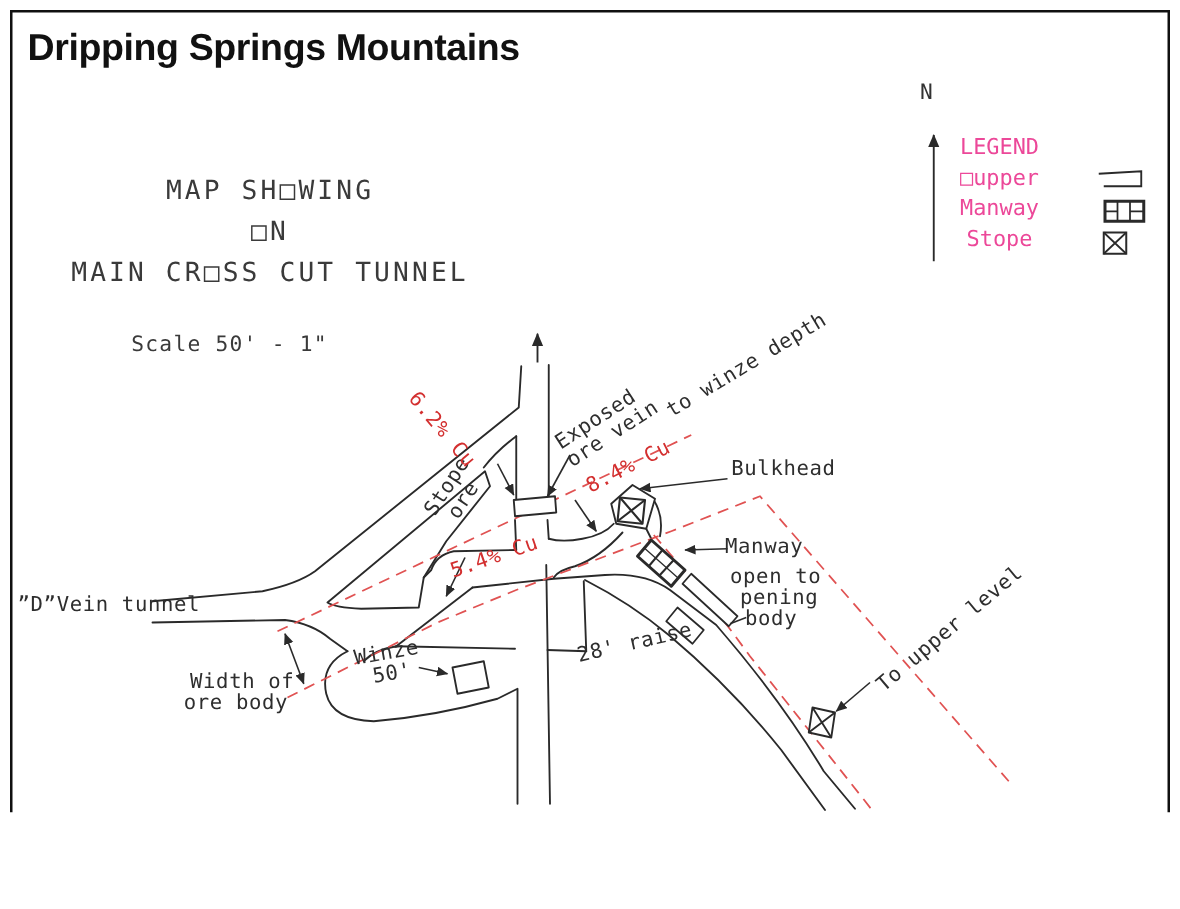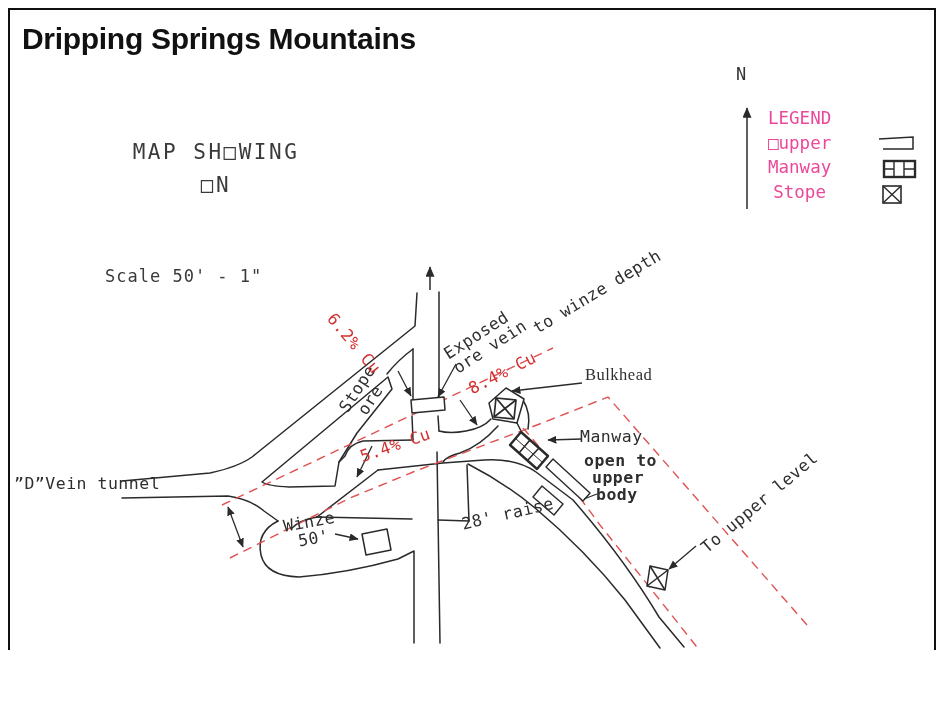--- a/index.html
+++ b/index.html
@@ -131,59 +131,64 @@
         <path d="M883,186 L901,203 M901,186 L883,203" stroke-width="1.4" fill="none"></path>
       </g>
     </g>
   </svg>
 
   <div class="title t1">Dripping Springs Mountains</div>
 
   <div class="map-title">
     <div>MAP SH□WING</div>
     <div>□N</div>
+    <div>MAIN CR□SS CUT TUNNEL</div>
   </div>
 
   <div class="scale">Scale 50' - 1"</div>
   <div class="north-n">N</div>
 
   <div class="legend">
     <div>LEGEND</div>
     <div>□upper</div>
     <div>Manway</div>
     <div>Stope</div>
   </div>
 
   <div class="lbl" style="left:14px;top:475px;text-align:center;">”D”Vein tunnel</div>
 
+  <div class="lbl" style="left:152px;top:536px;">
+    <div>Width of</div>
+    <div style="margin-left:-5px">ore body</div>
+  </div>
 
   <div class="lbl rot" style="left:282px;top:518px;transform:rotate(-10deg);">
     <div>Winze</div>
     <div class="ind12">50'</div>
   </div>
 
   <div class="lbl rot" style="left:460px;top:516px;transform:rotate(-13deg);">28' raise</div>
 
   <div class="lbl rot" style="left:336px;top:406px;transform:rotate(-57deg);">
     <div>Stope</div>
     <div class="ind8">ore</div>
   </div>
 
   <div class="lbl rot" style="left:441px;top:348px;transform:rotate(-33deg);">
     <div>Exposed</div>
     <div>ore vein</div>
   </div>
   <div class="lbl rot" style="left:530px;top:322px;transform:rotate(-31deg);">to winze depth</div>
 
-  <div class="lbl" style="left:585px;top:366px;font-family:Liberation Serif, serif;">Bulkhead</div>
+  <div class="lbl" style="left:585px;top:366px;">Bulkhead</div>
   <div class="lbl" style="left:580px;top:428px;">Manway</div>
 
-  <div class="lbl" style="left:584px;top:452px;font-weight:bold;">
+  <div class="lbl" style="left:584px;top:452px;">
     <div>open to</div>
-    <div class="ind8">upper</div>
+    <div class="ind8">pening</div>
     <div class="ind12">body</div>
   </div>
 
   <div class="lbl rot" style="left:698px;top:543px;transform:rotate(-40deg);">To upper level</div>
 
   <div class="lbl red rot" style="left:337px;top:310px;transform:rotate(50deg);">6.2% Cu</div>
   <div class="lbl red rot" style="left:466px;top:382px;transform:rotate(-27deg);">8.4% Cu</div>
   <div class="lbl red rot" style="left:358px;top:449px;transform:rotate(-19deg);">5.4% Cu</div>
 
 </div>

